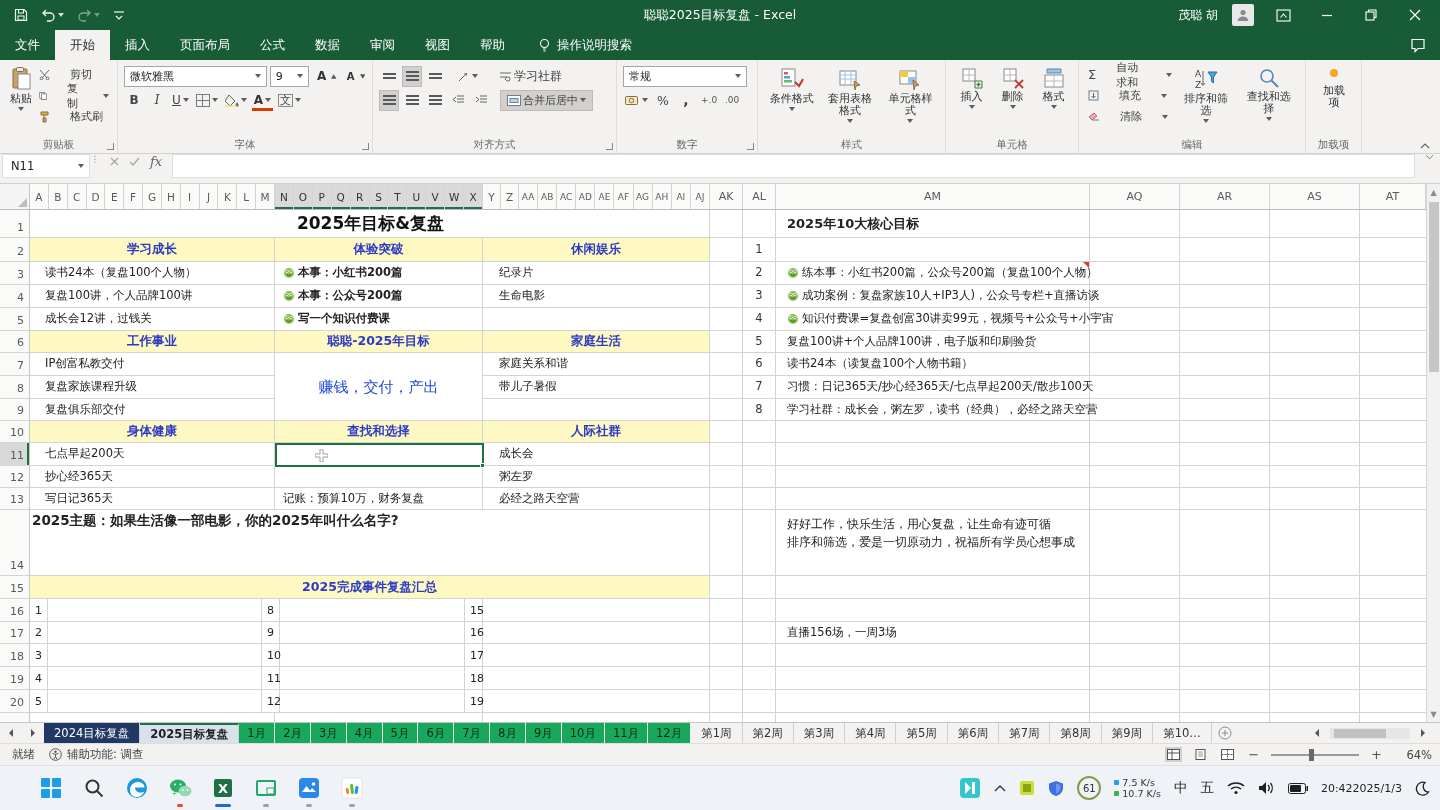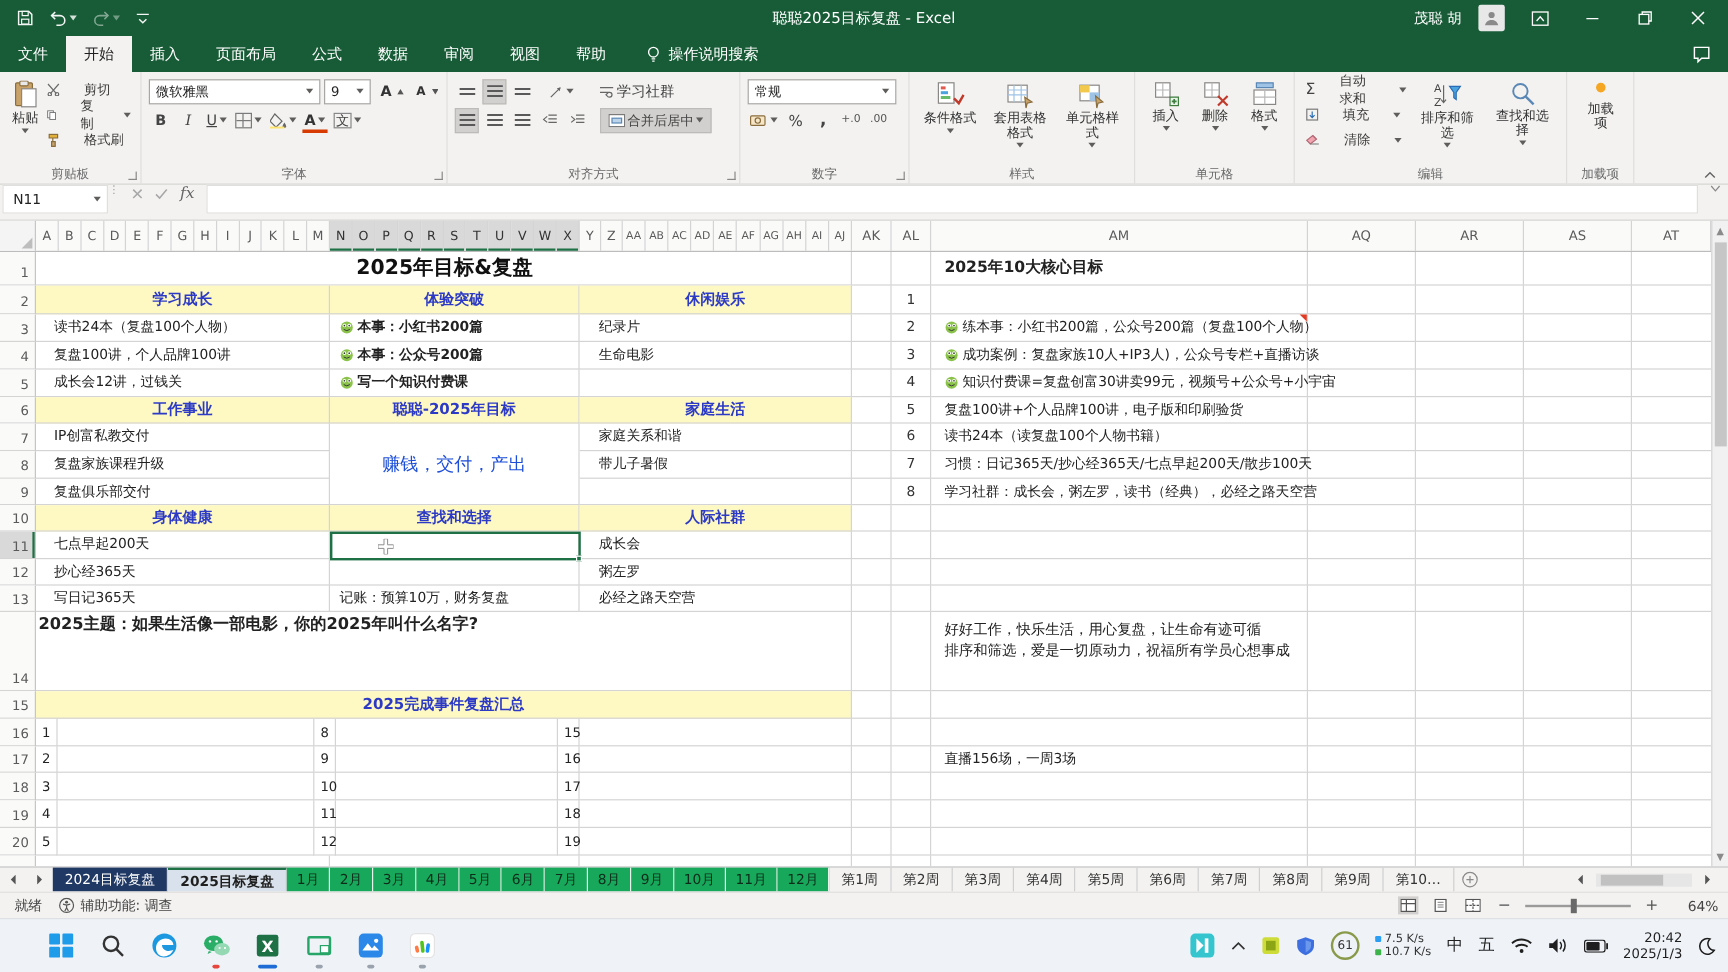--- a/index.html
+++ b/index.html
@@ -124,21 +124,21 @@
 .runclr.red{background:#e8453c}
 .runclr.blue{background:#1f6bd6;width:16px}
 .tray{margin-left:auto;display:flex;align-items:center;gap:13px;padding-right:10px;color:#1f1f1f}
 .trayi{display:flex;align-items:center;justify-content:center}
 .ime{font-size:13.5px}
 .speeds{display:flex;flex-direction:column;justify-content:center;font-size:9.5px;line-height:11px;color:#333}
 .speeds .srow{display:flex;align-items:center;gap:3px}
 .sdot{width:5px;height:5px;border-radius:1px}
 .sdot.up{background:#2a9df4}
 .sdot.down{background:#3cb44b}
-.clock{display:flex;flex-direction:column;align-items:flex-end;font-size:11px;line-height:13px;color:#1f1f1f}
+.clock{display:flex;flex-direction:row;align-items:flex-end;font-size:11px;line-height:13px;color:#1f1f1f}
 </style>
 </head>
 <body>
 
 <div id="titlebar">
   <div class="qat">
     <span class="qi">
       <svg width="14" height="14" viewBox="0 0 14 14">
           <path d="M1.5 1.5h8.5l2.5 2.5v8.5h-11z" fill="none" stroke="#fff" stroke-width="1.2"></path>
           <rect x="4" y="8" width="6" height="4" fill="none" stroke="#fff"></rect>

